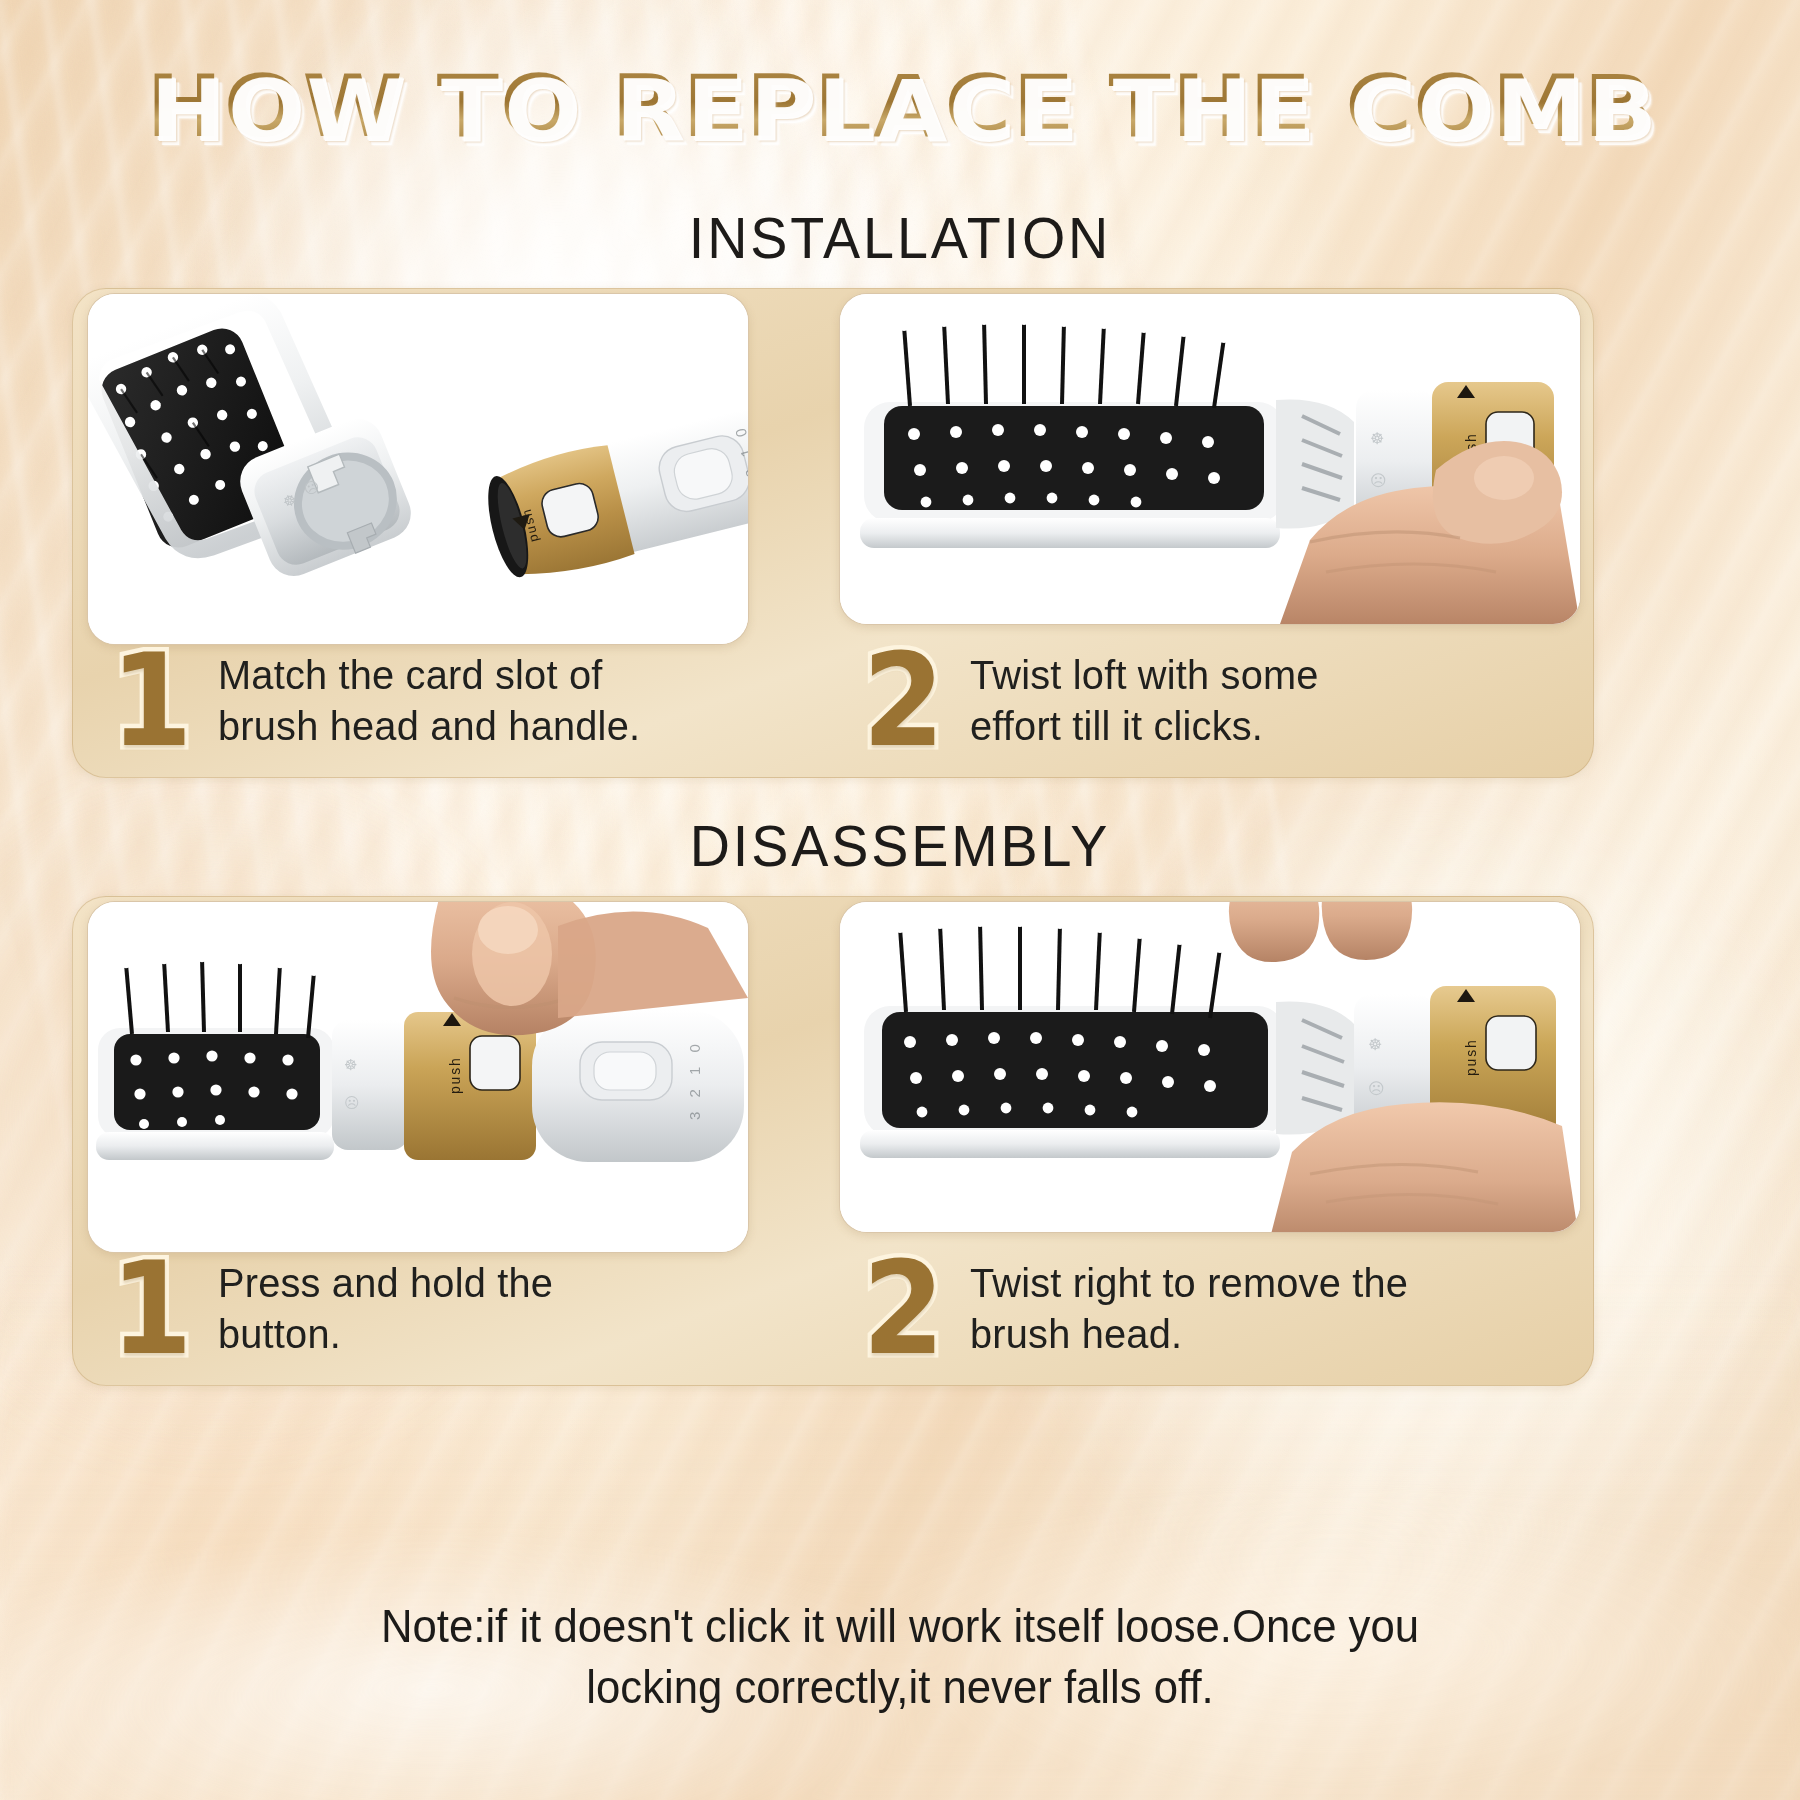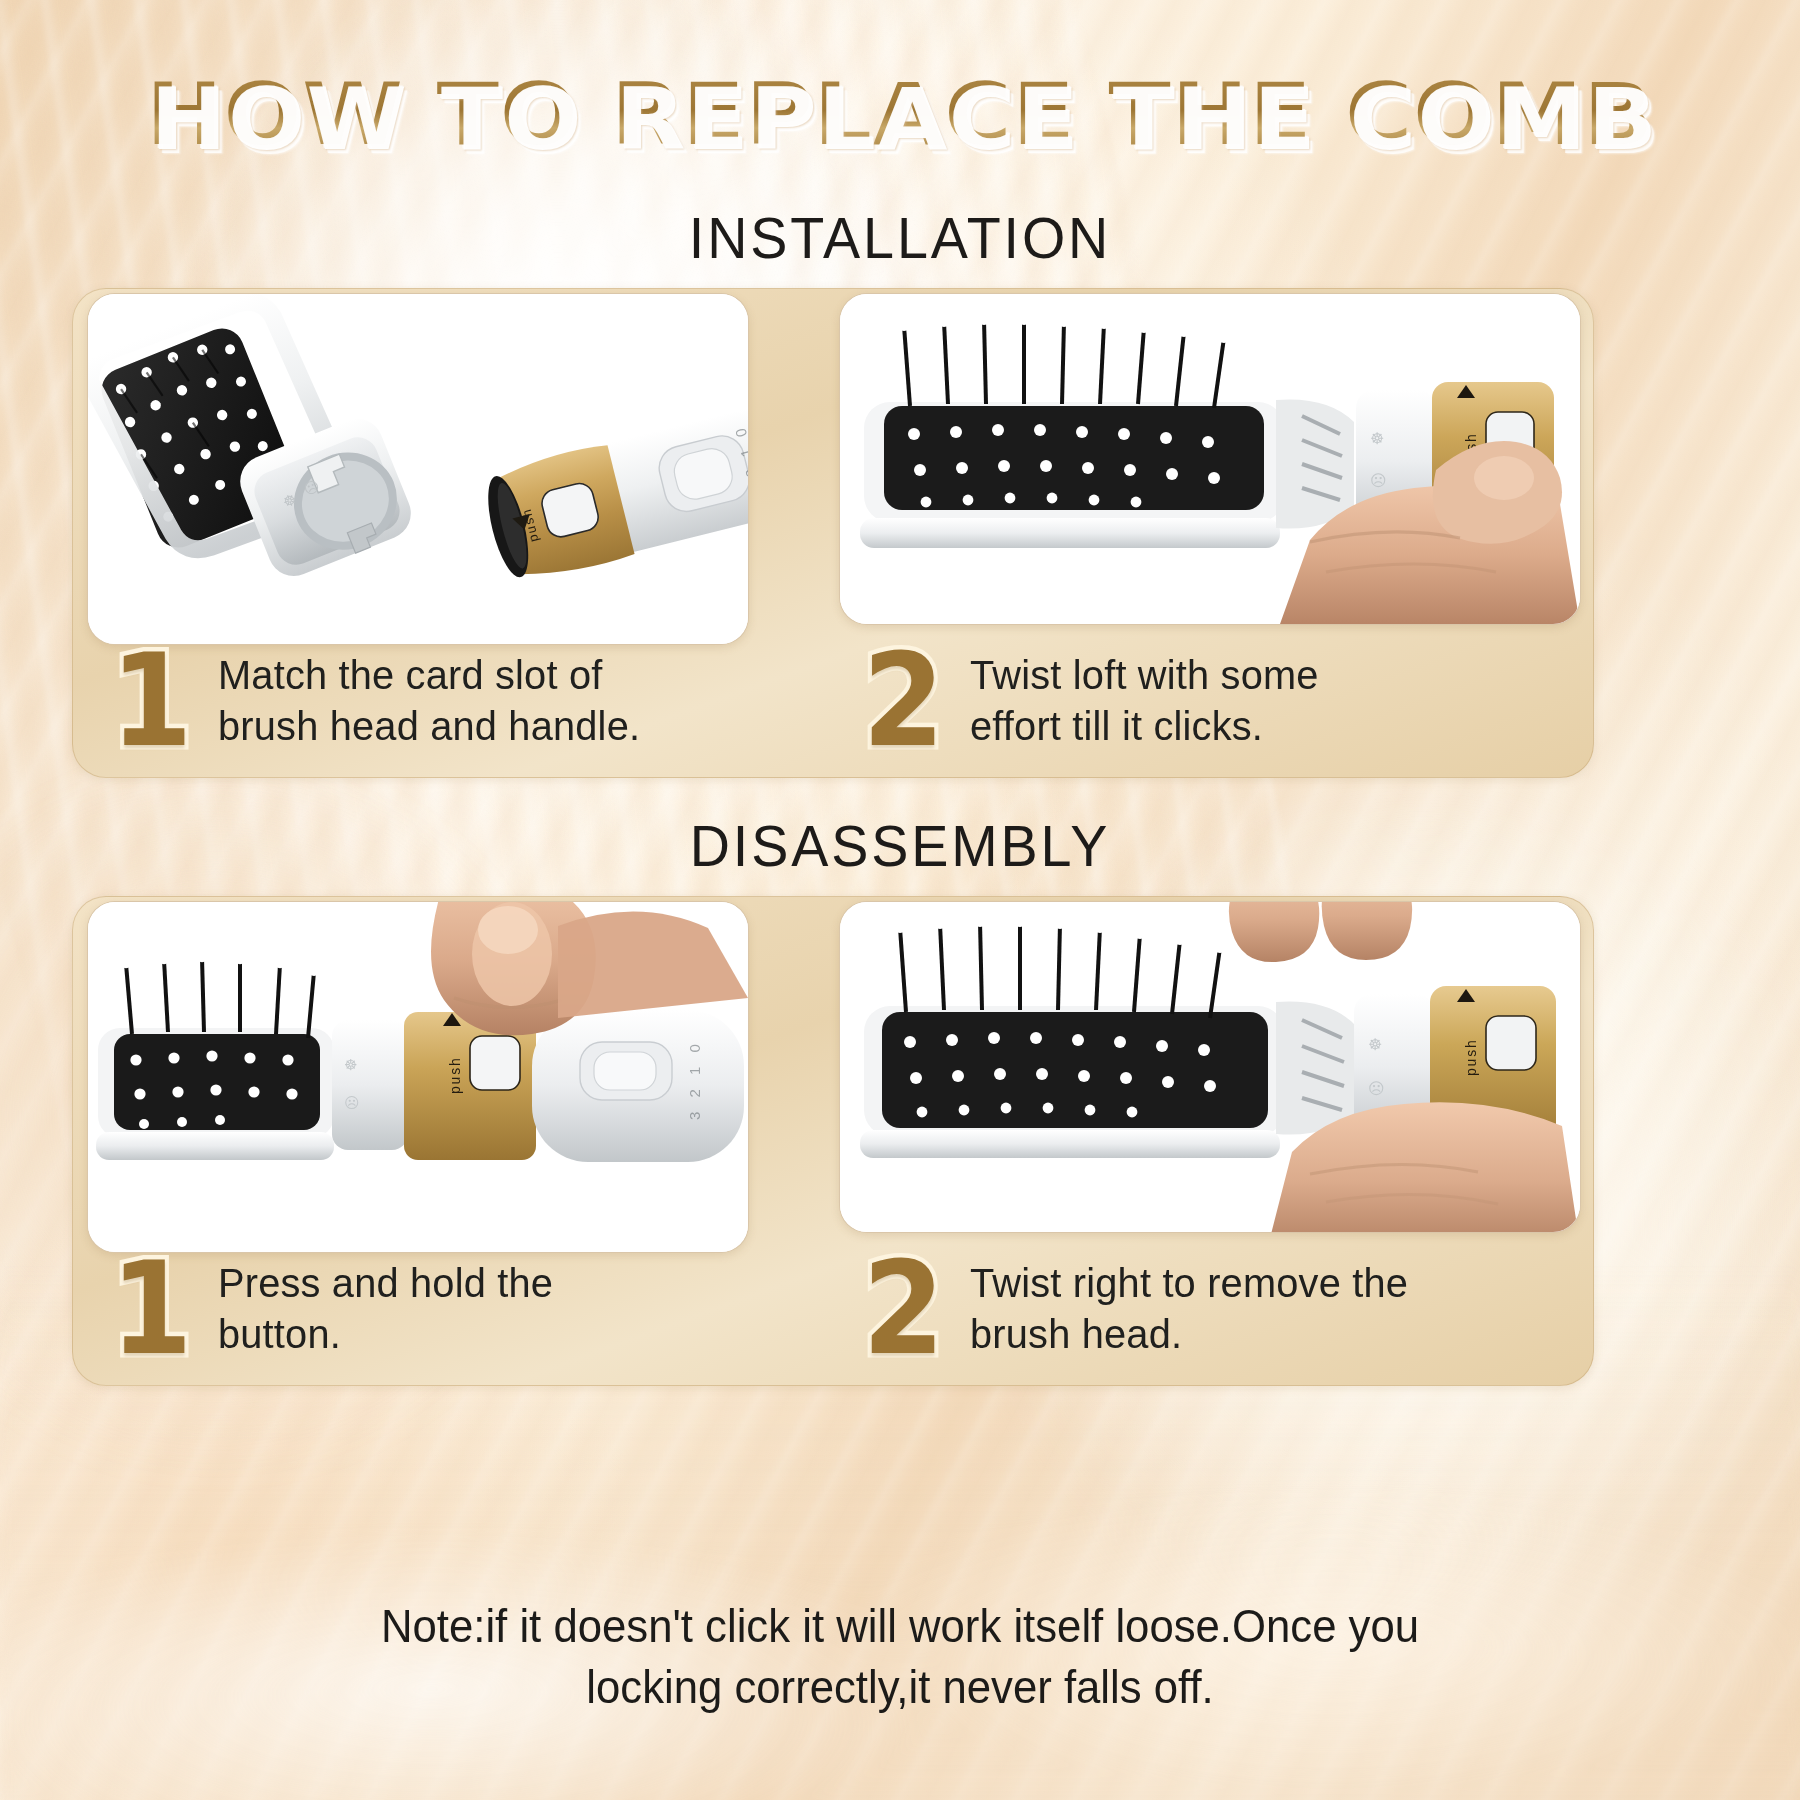--- a/index.html
+++ b/index.html
@@ -46,21 +46,21 @@
     background:
       radial-gradient(ellipse 780px 240px at 24% 70%, rgba(255,255,255,.78),rgba(255,255,255,0) 66%),
       radial-gradient(ellipse 700px 220px at 74% 62%, rgba(255,247,236,.72),rgba(255,255,255,0) 68%),
       linear-gradient(180deg, rgba(246,226,201,.0) 0%, rgba(243,219,190,.55) 100%);
     filter:blur(6px);}
 
   
   #content{position:absolute;inset:0;z-index:5;}
 
   
-  #title-wrap{position:absolute;top:64px;left:0;width:100%;text-align:center;}
+  #title-wrap{position:absolute;top:56px;left:0;width:100%;text-align:center;}
   .title{
     display:inline-block;
     font-family:"DejaVu Sans", sans-serif;
     font-weight:bold;
     font-size:86px;
     letter-spacing:1px;
     transform:scaleX(1.06);
     color:#a07b3e;
     background:linear-gradient(180deg,#b08a47 0%,#9d7634 46%,#c8a868 64%,#9c7534 100%);
     -webkit-background-clip:text;background-clip:text;

